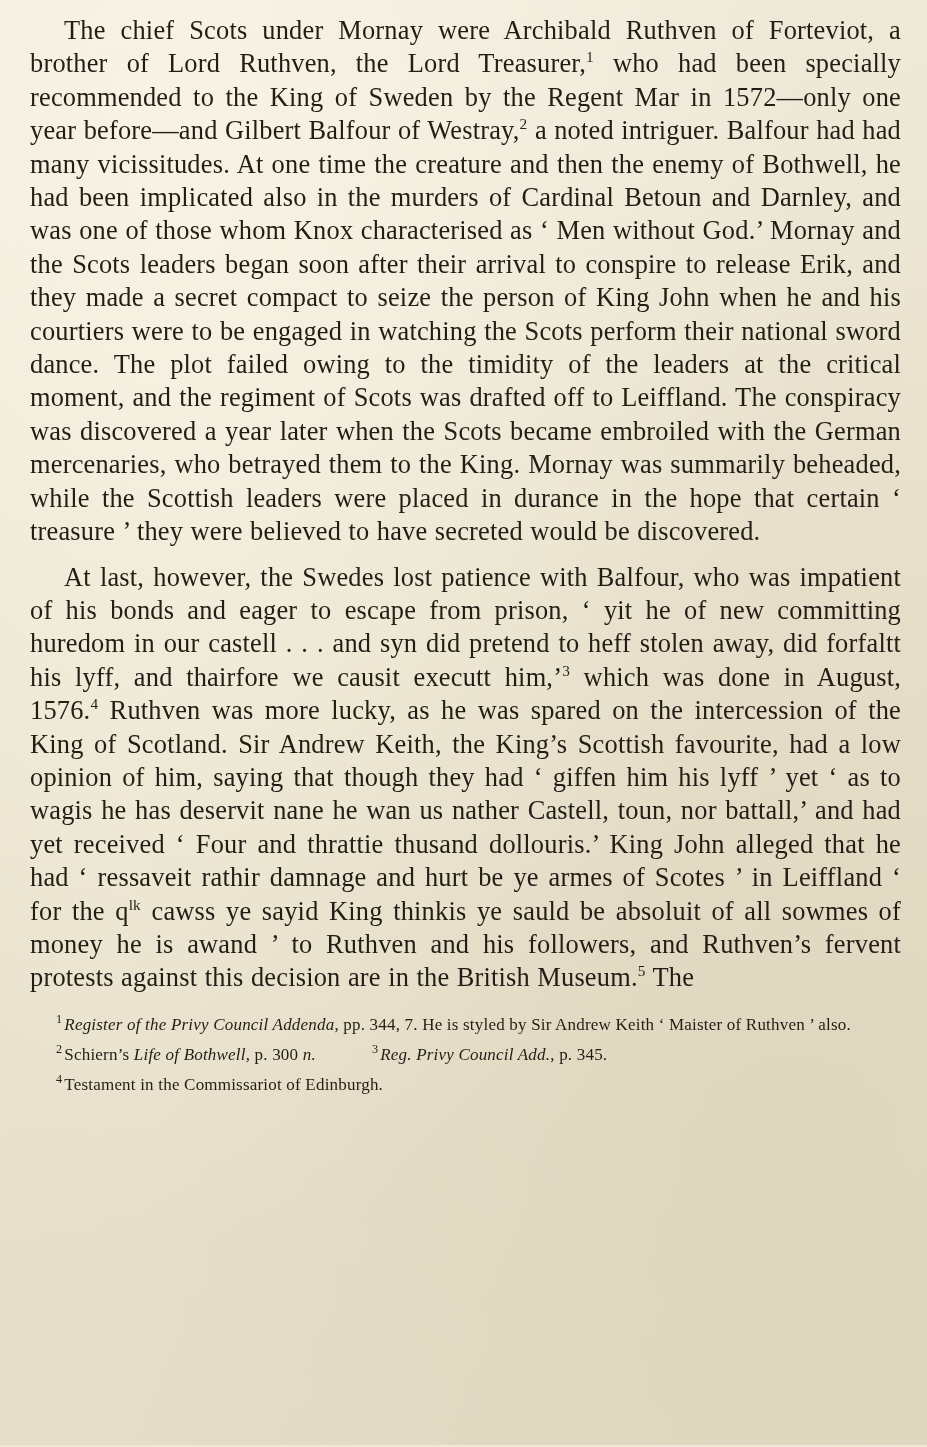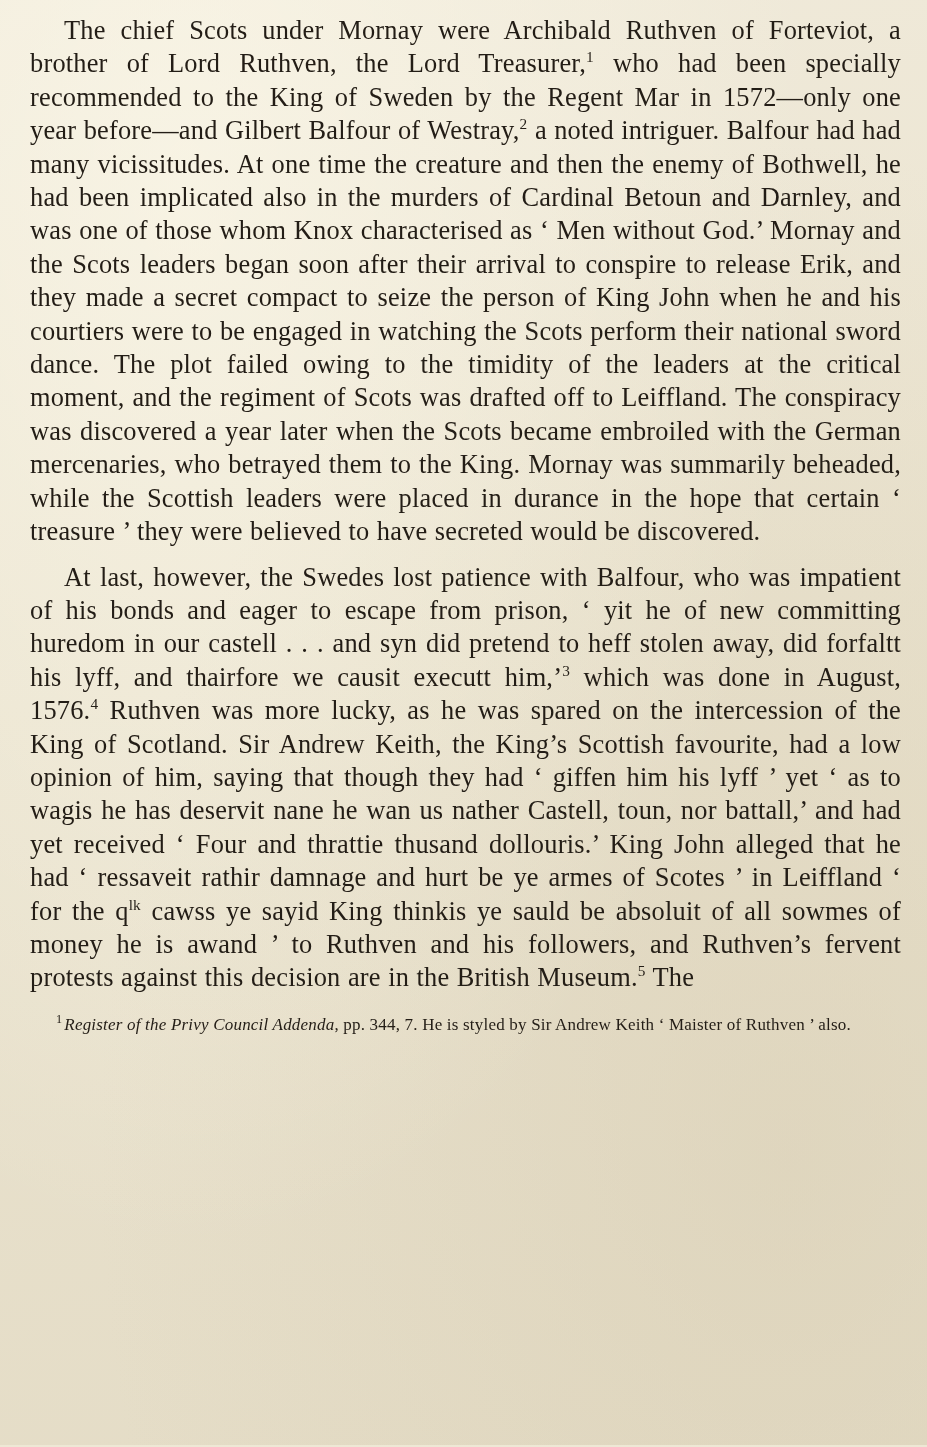--- a/index.html
+++ b/index.html
@@ -79,15 +79,17 @@
 
 <div class="page">
 
   <div class="body-text">
     <p class="indent" id="para-1">The chief Scots under Mornay were Archibald Ruthven of Forteviot, a brother of Lord Ruthven, the Lord Treasurer,<sup>1</sup> who had been specially recommended to the King of Sweden by the Regent Mar in 1572—only one year before—and Gilbert Balfour of Westray,<sup>2</sup> a noted intriguer.  Balfour had had many vicissitudes.  At one time the creature and then the enemy of Bothwell, he had been implicated also in the murders of Cardinal Betoun and Darnley, and was one of those whom Knox characterised as ‘ Men without God.’  Mornay and the Scots leaders began soon after their arrival to conspire to release Erik, and they made a secret compact to seize the person of King John when he and his courtiers were to be engaged in watching the Scots perform their national sword dance.  The plot failed owing to the timidity of the leaders at the critical moment, and the regiment of Scots was drafted off to Leiffland.  The conspiracy was discovered a year later when the Scots became embroiled with the German mercenaries, who betrayed them to the King.  Mornay was summarily beheaded, while the Scottish leaders were placed in durance in the hope that certain ‘ treasure ’ they were believed to have secreted would be discovered.</p>
     <p class="indent" id="para-2">At last, however, the Swedes lost patience with Balfour, who was impatient of his bonds and eager to escape from prison, ‘ yit he of new committing huredom in our castell . . . and syn did pretend to heff stolen away, did forfaltt his lyff, and thairfore we causit executt him,’<sup>3</sup> which was done in August, 1576.<sup>4</sup>  Ruthven was more lucky, as he was spared on the intercession of the King of Scotland.  Sir Andrew Keith, the King’s Scottish favourite, had a low opinion of him, saying that though they had ‘ giffen him his lyff ’ yet ‘ as to wagis he has deservit nane he wan us nather Castell, toun, nor battall,’ and had yet received ‘ Four and thrattie thusand dollouris.’ King John alleged that he had ‘ ressaveit rathir damnage and hurt be ye armes of Scotes ’ in Leiffland ‘ for the q<sup>lk</sup> cawss ye sayid King thinkis ye sauld be absoluit of all sowmes of money he is awand ’ to Ruthven and his followers, and Ruthven’s fervent protests against this decision are in the British Museum.<sup>5</sup>  The</p>
   </div>
 
   <div class="notes">
     <p class="note" id="footnote-1"><span class="marker">1</span><i>Register of the Privy Council Addenda</i>, pp. 344, 7.    He is styled by Sir Andrew Keith ‘ Maister of Ruthven ’ also.</p>
+    <p class="note two-col" id="footnote-2"><span class="marker">2</span>Schiern’s <i>Life of Bothwell</i>, p. 300 <i>n.</i><span class="gap"></span><span class="marker">3</span><i>Reg.  Privy  Council  Add.</i>, p. 345.</p>
+    <p class="note" id="footnote-4"><span class="marker">4</span>Testament in the Commissariot of Edinburgh.</p>
   </div>
 
 </div>
 
 </body></html>

